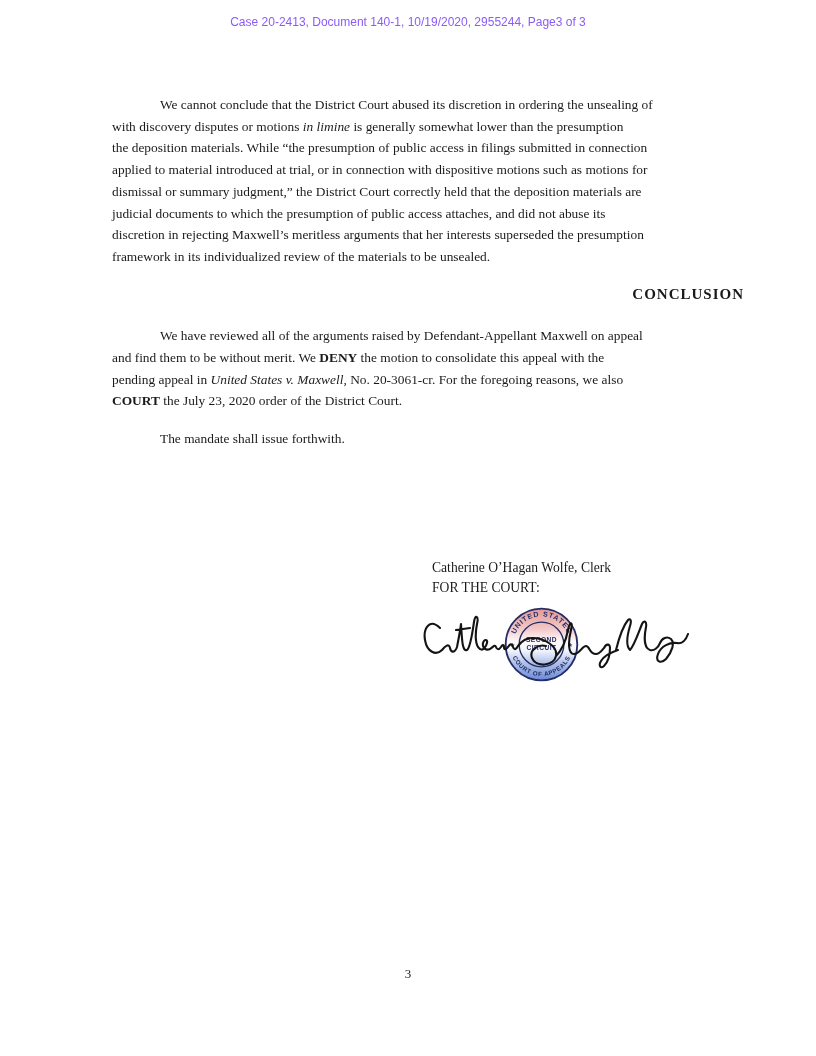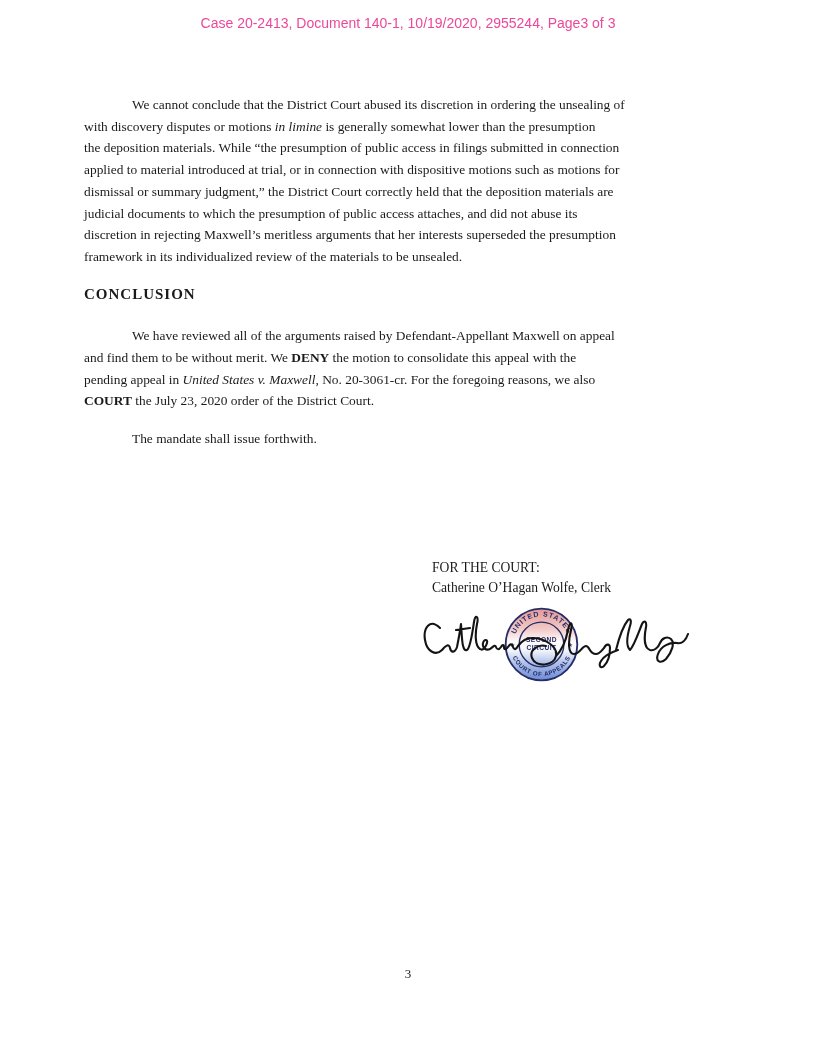--- a/index.html
+++ b/index.html
@@ -8,35 +8,35 @@
     width:816px;height:1056px;
     background:#ffffff;
     overflow:hidden;
     font-family:"Liberation Serif", serif;
     color:#1a1a1a;
   }
   .stamp-header{
     position:absolute;top:15px;left:0;width:816px;
     text-align:center;
     font-family:"Liberation Sans", sans-serif;
-    font-size:14px;
-    color:#ec4899;
+    font-size:12px;
+    color:#8b5cf6;
   }
   .body-text{
-    position:absolute;left:84px;top:94px;width:632px;
+    position:absolute;left:112px;top:94px;width:632px;
     font-size:13.4px;
   }
   .para{margin:0 0 16px 0;}
   .para .line{line-height:21.7px;white-space:pre;}
   .para .line:first-child{text-indent:48px;}
   .italic{font-style:italic;}
   .bold{font-weight:bold;}
   .section-heading{
     margin:12px 0 20px 0;
-    text-align:left;
+    text-align:right;
     font-weight:bold;
     font-size:15px;
     letter-spacing:1px;
     line-height:21.7px;
   }
   .court-block{
     position:absolute;left:432px;top:558px;
     font-size:13.6px;line-height:19.5px;
   }
   .seal-svg{position:absolute;left:503px;top:606px;width:77px;height:77px;}
@@ -74,22 +74,22 @@
         <div class="line"><span class="bold">COURT</span><span> the July 23, 2020 order of the District Court.</span></div>
       </div>
 
 
     <div class="para">
         <div class="line"><span>The mandate shall issue forthwith.</span></div>
       </div>
   </div>
 
   <div class="court-block">
+    <div>Catherine O’Hagan Wolfe, Clerk</div>
     <div>FOR THE COURT:</div>
-    <div>Catherine O’Hagan Wolfe, Clerk</div>
   </div>
 
   <svg class="seal-svg" viewBox="0 0 100 100">
     <defs>
       <linearGradient id="sealGrad" x1="0" y1="0" x2="0" y2="1">
         <stop offset="0%" stop-color="#df8f8e"></stop>
         <stop offset="28%" stop-color="#f0c4c2"></stop>
         <stop offset="46%" stop-color="#fdfbfb"></stop>
         <stop offset="58%" stop-color="#f3f5fb"></stop>
         <stop offset="76%" stop-color="#a8bce8"></stop>

